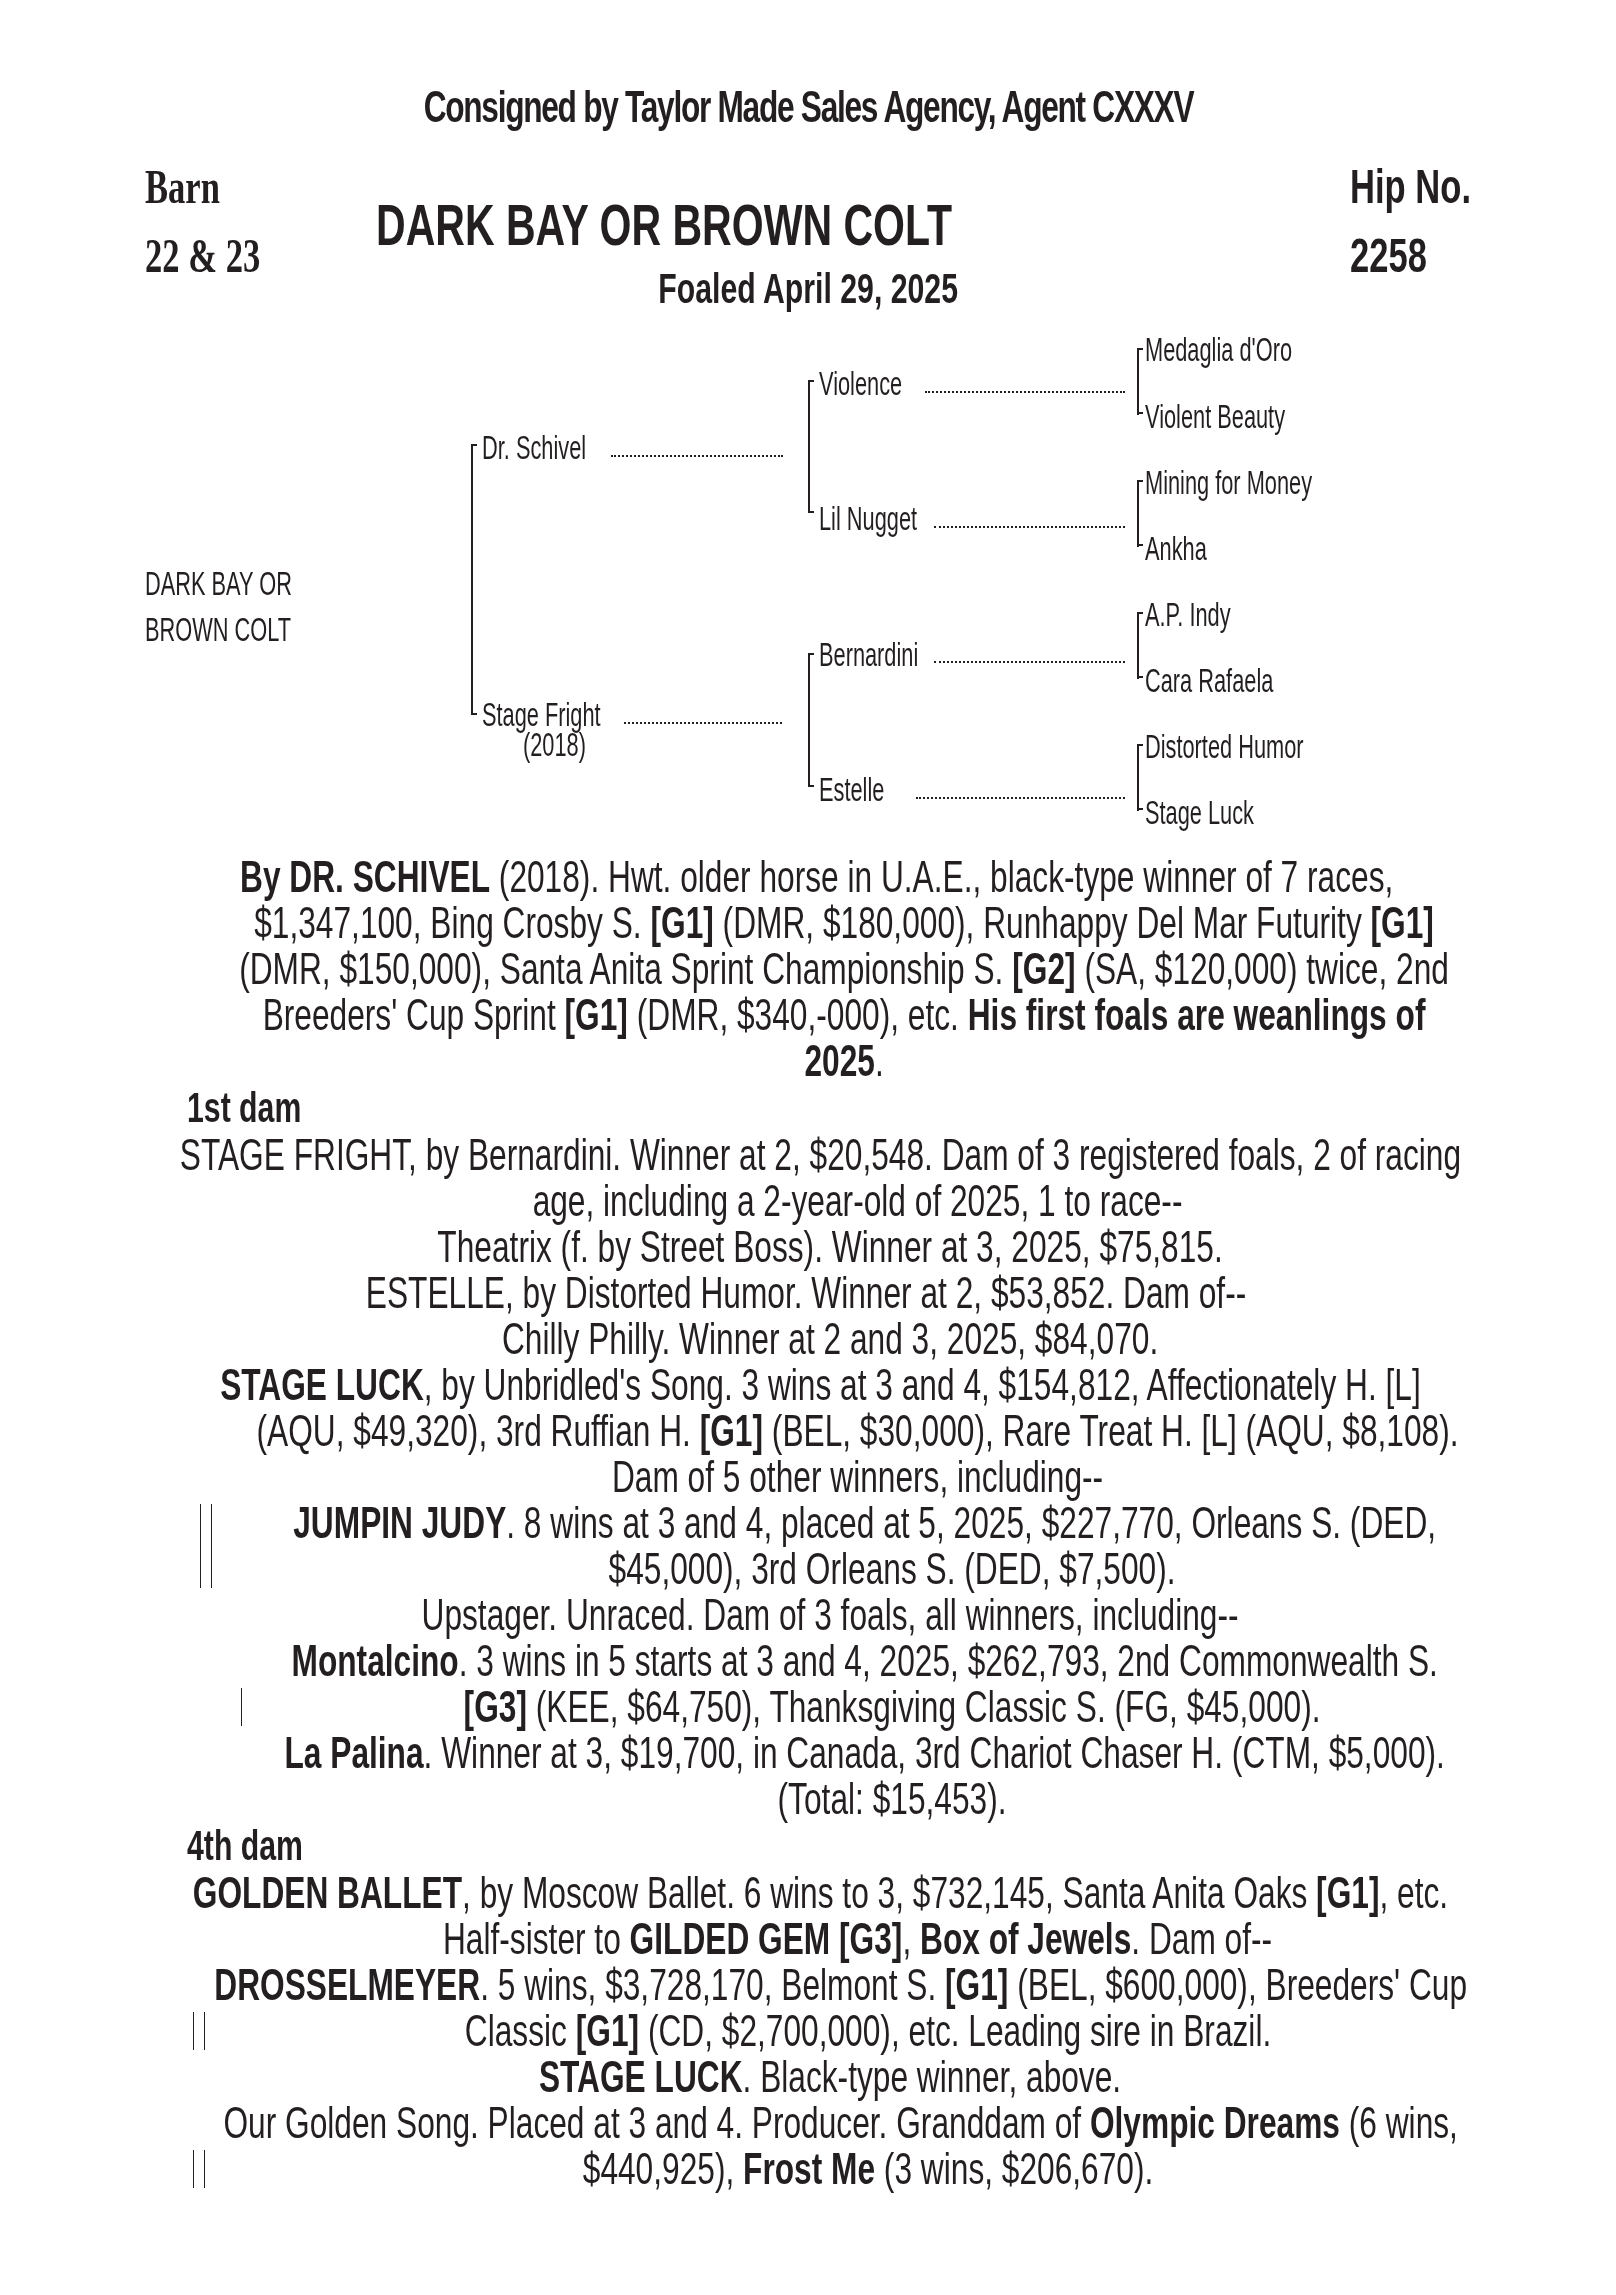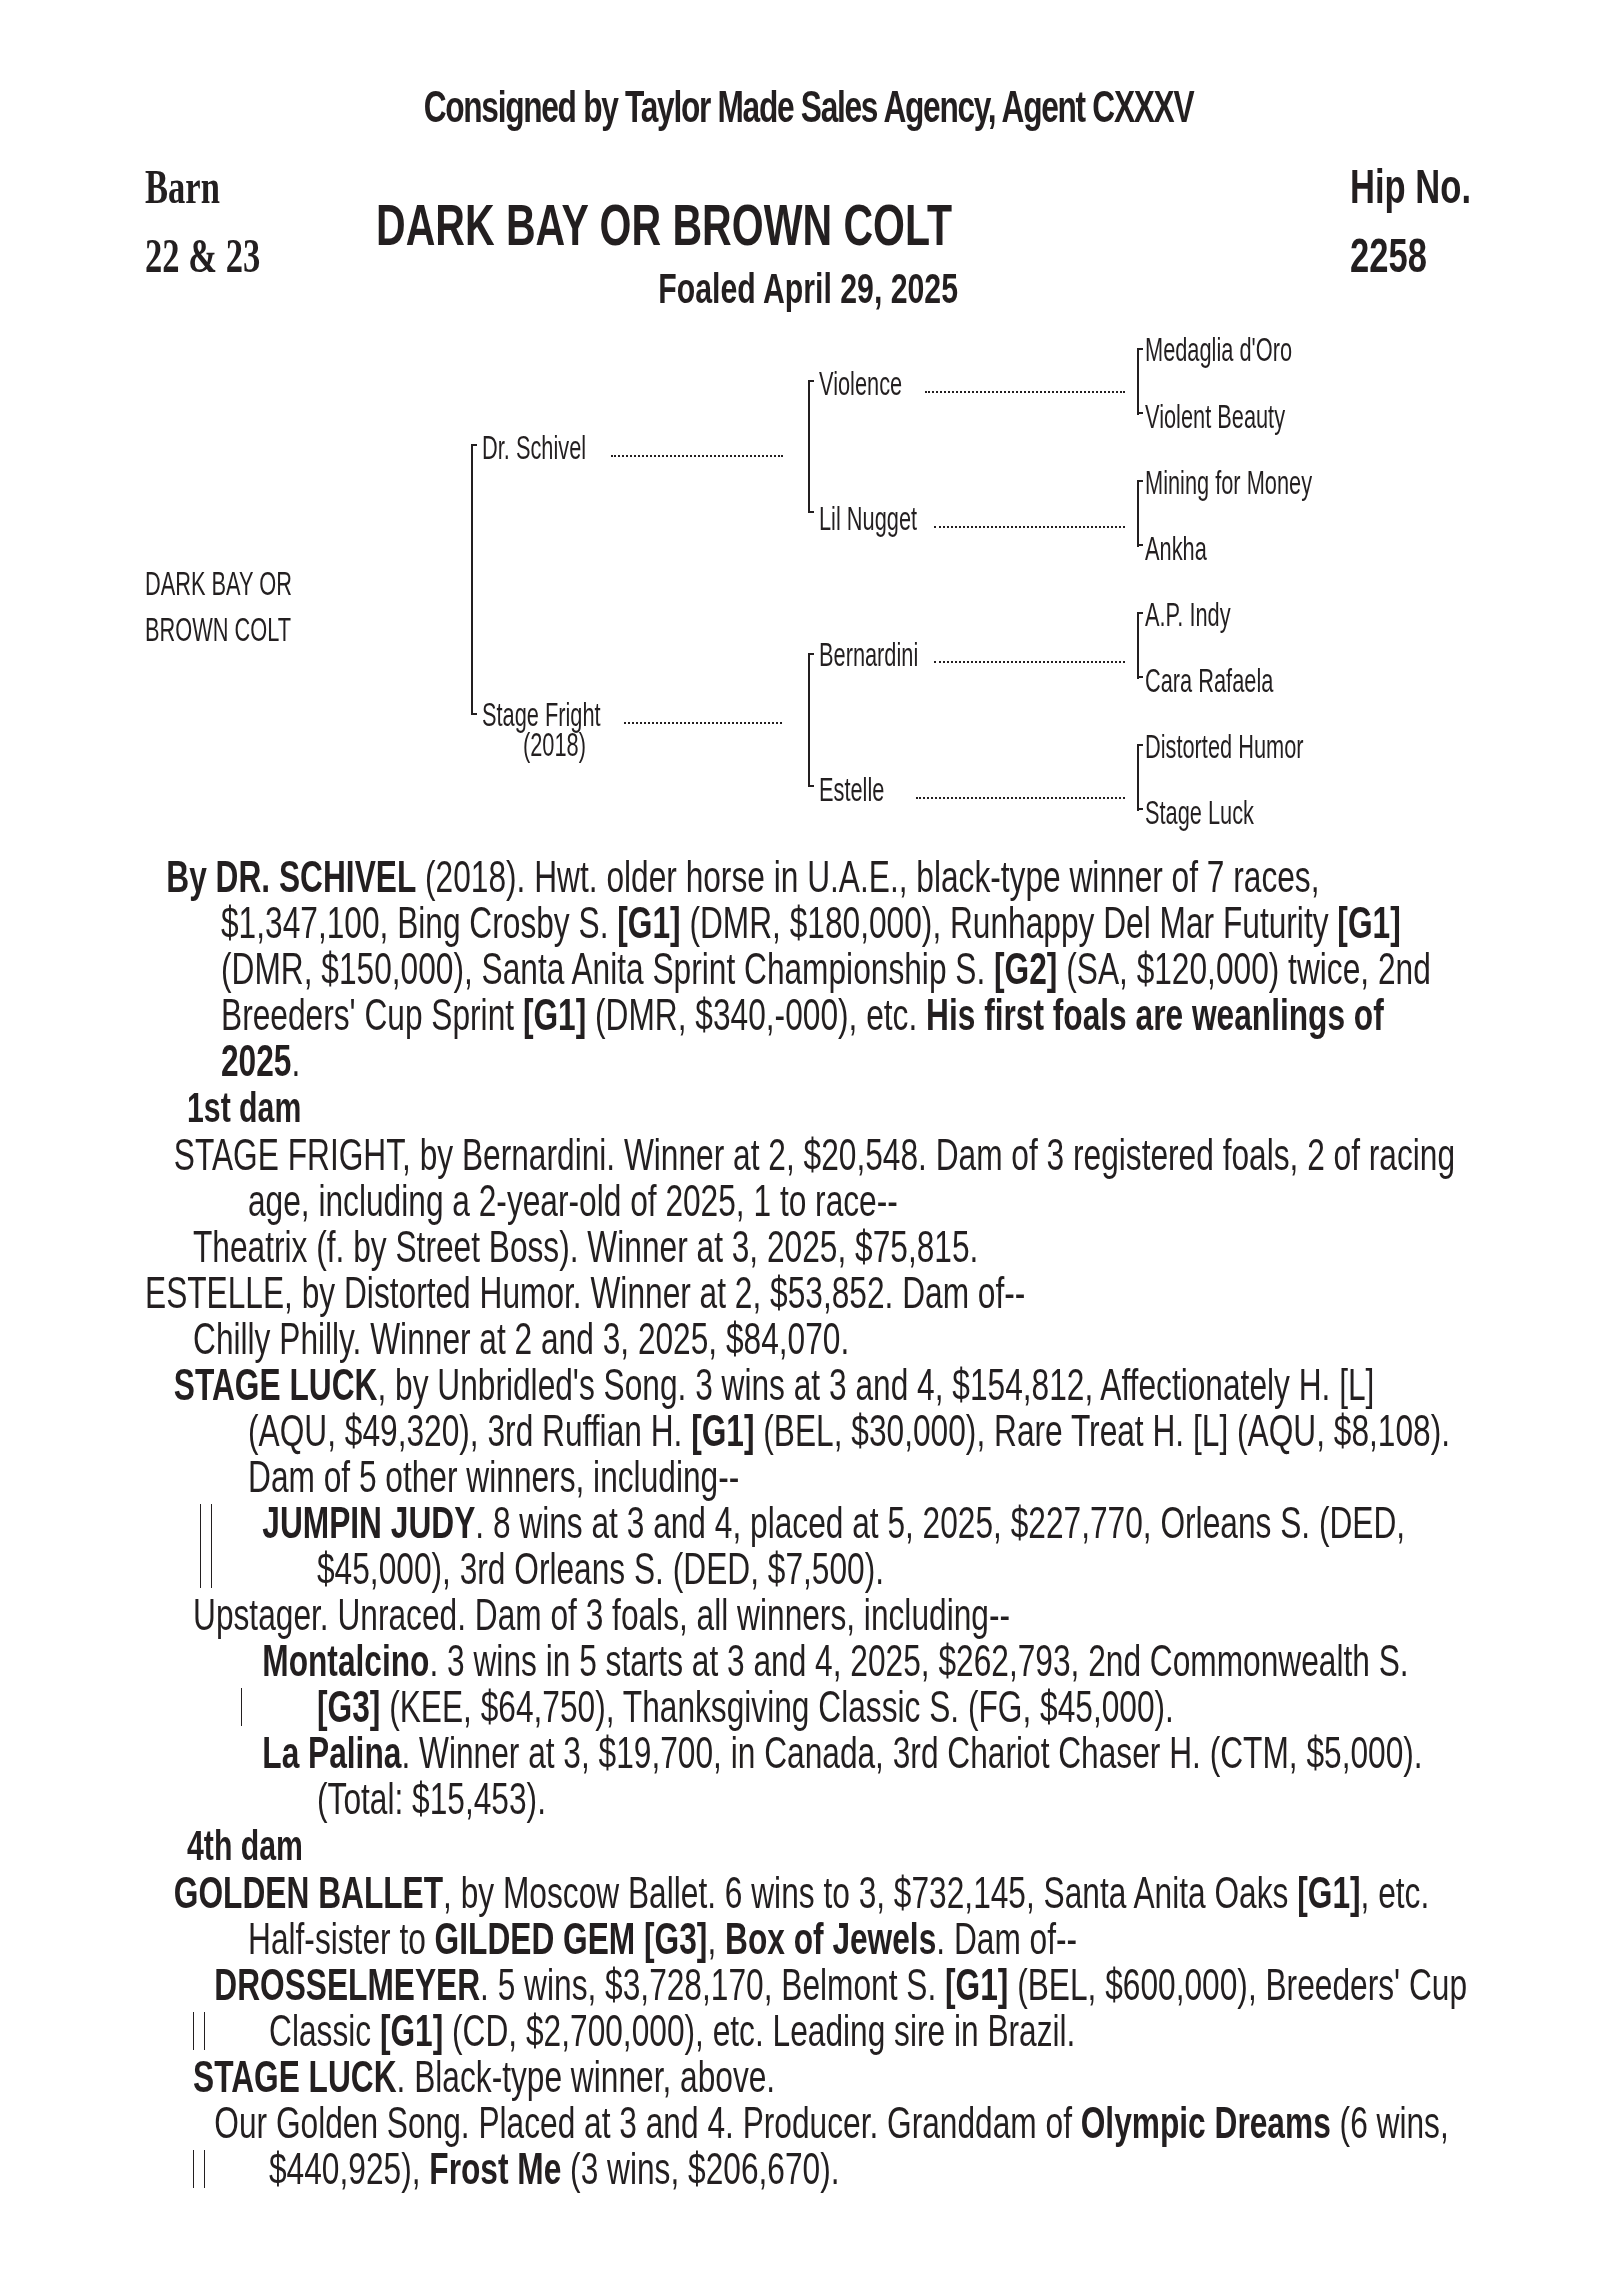--- a/index.html
+++ b/index.html
@@ -20,21 +20,21 @@
   .foaled span { display:inline-block; transform: scaleX(0.72); }
 
   
   .ped { position: absolute; left: 0; top: 0; width: 1616px; height: 849px; }
   .ped .t { position: absolute; font-size: 33px; white-space: nowrap; transform: scaleX(0.66); transform-origin: 0 50%; line-height: 37px; }
   .ped .line { position: absolute; background: #231f20; }
   .ped .dots { position: absolute; height: 0; border-bottom: 2.8px dotted #231f20; }
 
   
   .body { position: absolute; left: 145px; top: 854px; width: 1322px; }
-  .p { font-size: 44px; line-height: 46px; position: relative; }
+  .p { font-size: 44px; line-height: 46px; position: relative; text-align: center; }
   .p .inner { display: block; width: 138.9%; transform: scaleX(0.72); transform-origin: 0 0; }
   .hang1 { padding-left: 76px; text-indent: -76px; }
   .hang2 { padding-left: 103px; text-indent: -103px; }
   .ind1 { margin-left: 48px; }
   .ind2 { margin-left: 96px; }
   .h { font-weight: bold; font-size: 42px; line-height: 48px; margin-left: 42px; }
   .h .inner { display:block; transform: scaleX(0.72); transform-origin: 0 0; }
   b { font-weight: bold; }
   .bar { position: absolute; top: 3.7px; bottom: 3.7px; border-left: 1.4px solid #231f20; }
   .bar2 { position: absolute; top: 3.7px; bottom: 3.7px; width: 10px; border-left: 1.4px solid #231f20; border-right: 1.4px solid #231f20; }

